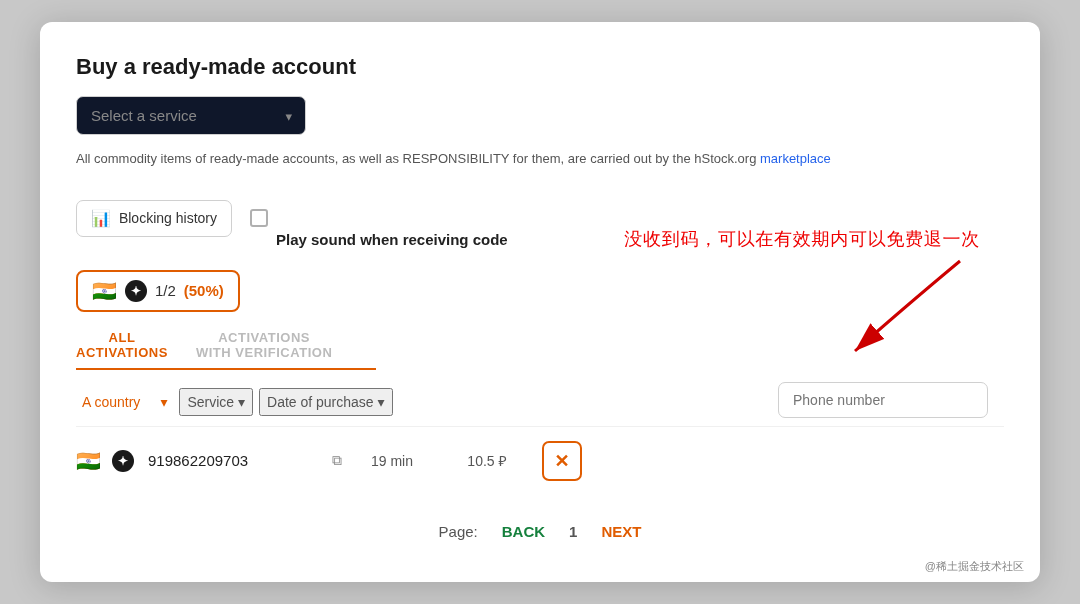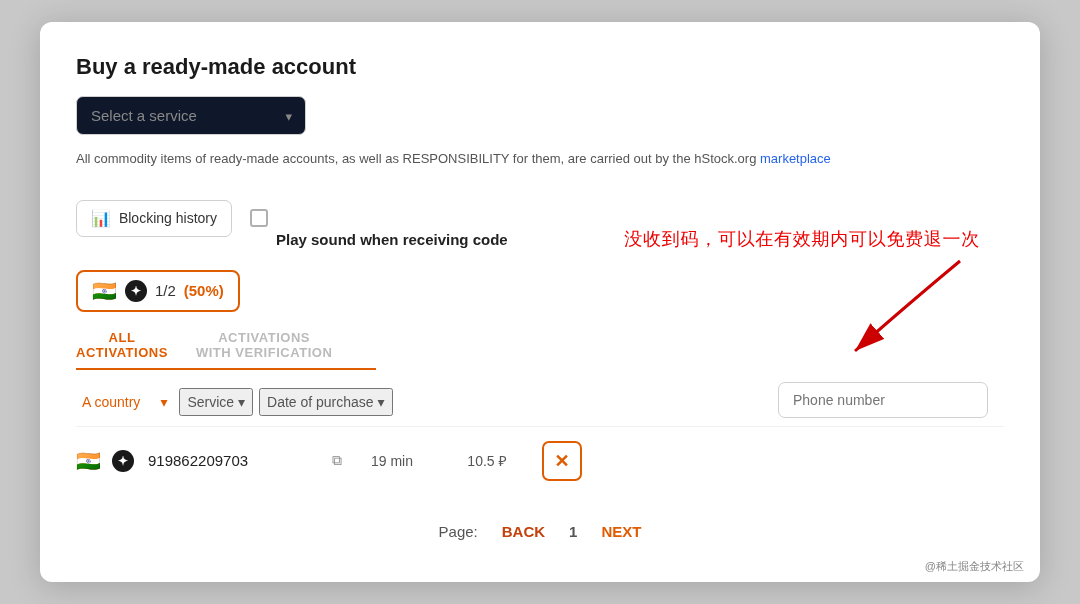--- a/index.html
+++ b/index.html
@@ -254,21 +254,21 @@
     .pagination {
       display: flex;
       align-items: center;
       justify-content: center;
       gap: 24px;
       margin-top: 28px;
       font-size: 15px;
       color: #555;
     }
     .page-back {
-      color: #c2410c;
+      color: #15803d;
       font-weight: 700;
       cursor: pointer;
       background: none;
       border: none;
       font-size: 15px;
     }
     .page-num {
       color: #555;
       font-weight: 700;
     }

